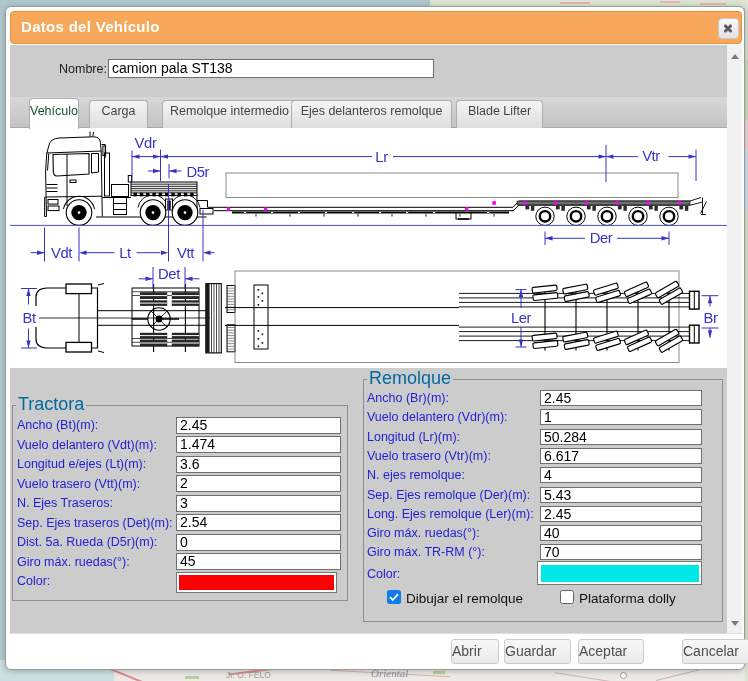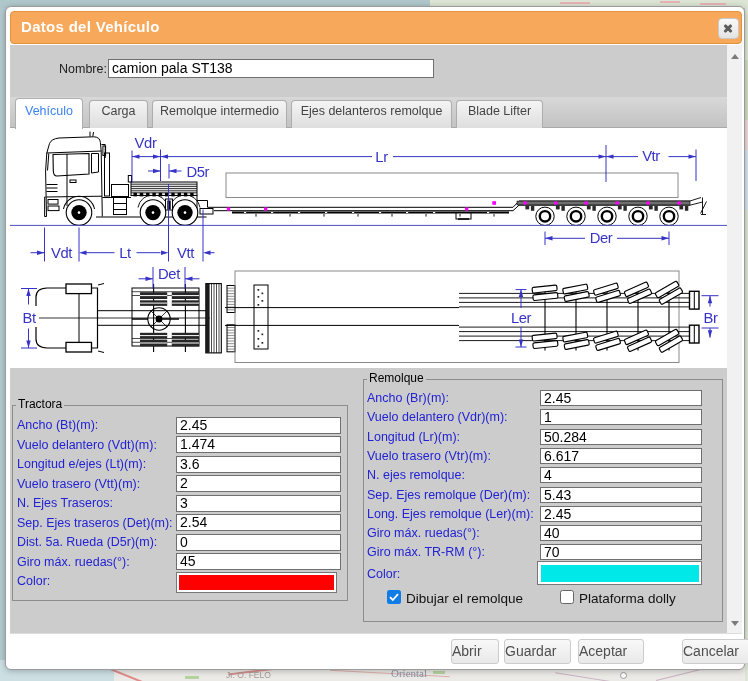--- a/index.html
+++ b/index.html
@@ -12,62 +12,62 @@
 #content{position:absolute;left:4px;top:38px;width:717px;height:588px;background:#cccccc}
 #sbar{position:absolute;left:721px;top:38px;width:15px;height:588px;background:#f1f1f1}
 .tri{width:0;height:0;position:absolute;left:3px}
 .tri.up{top:9px;border-left:4px solid transparent;border-right:4px solid transparent;border-bottom:5px solid #7c7c7c;left:3.5px}
 .tri.dn{top:576px;border-left:4px solid transparent;border-right:4px solid transparent;border-top:5px solid #7c7c7c;left:3.5px}
 #bpane{position:absolute;left:4px;top:626px;width:732px;height:36px;background:#fff;border-top:1px solid #ddd;box-sizing:border-box;border-radius:0 0 5px 5px}
 .btn{position:absolute;top:5px;height:25px;background:linear-gradient(#f8f8f8,#e9e9e9);border:1px solid #ccc;border-radius:3px;box-sizing:border-box;font-size:14px;color:#4f4f4f;line-height:23px}
 .lbl{position:absolute;font-size:12.5px;color:#2222d4;white-space:nowrap}
 .inp{position:absolute;background:#fff;border:1px solid #6f6f6f;box-sizing:border-box;font-size:14px;color:#000;padding-left:3px;line-height:15px;white-space:nowrap}
 .fs{position:absolute;border:1px solid #8d8d8d}
-.leg{position:absolute;background:#cccccc;font-size:12px;color:#000000;padding:0 2px;line-height:13px}
+.leg{position:absolute;background:#cccccc;font-size:18px;color:#0369a1;padding:0 2px;line-height:13px}
 .tab{position:absolute;box-sizing:border-box;border:1px solid #adadad;border-bottom:none;border-radius:4px 4px 0 0;background:linear-gradient(#f4f4f4,#dedede);font-size:12.5px;color:#444;text-align:center}
 .cb{position:absolute;width:14px;height:14px;box-sizing:border-box;border-radius:2.5px}
 .cbtxt{position:absolute;font-size:13.5px;color:#111;white-space:nowrap}
 </style></head>
 <body>
 <div class="abs" style="left:0;top:0;width:748px;height:8px;background:#b0c7cc"></div>
 <div class="abs" style="left:430px;top:0;width:318px;height:8px;background:#dde6d4"></div>
 <div class="abs" style="left:560px;top:2px;width:30px;height:1.5px;background:#e8b4b8"></div>
 <div class="abs" style="left:660px;top:1px;width:20px;height:1.5px;background:#e8b4b8"></div>
 <div class="abs" style="left:700px;top:3px;width:26px;height:1.5px;background:#e8b4b8"></div>
 <div class="abs" style="left:0;top:660px;width:748px;height:21px;background:#eceae6"></div>
 <div class="abs" style="left:0;top:660px;width:114px;height:21px;background:#ccdfe3"></div>
 <div class="abs" style="left:95px;top:676px;width:70px;height:1.6px;background:#e08a8a;transform:rotate(22deg)"></div>
 <div class="abs" style="left:228px;top:668px;width:90px;height:1.6px;background:#d98f8f;transform:rotate(-7deg)"></div>
 <div class="abs" style="left:330px;top:673px;width:120px;height:1.3px;background:#e0b0ac;transform:rotate(3deg)"></div>
 <div class="abs" style="left:555px;top:677px;width:60px;height:1.3px;background:#c9b3c2;transform:rotate(9deg)"></div>
 <div class="abs" style="left:655px;top:671px;width:75px;height:1.3px;background:#c9b3c2;transform:rotate(-14deg)"></div>
 <div class="abs" style="left:185px;top:676px;width:14px;height:3px;background:#b5d3a0"></div>
 <div class="abs" style="left:433px;top:671px;width:12px;height:3px;background:#b5d3a0"></div>
 <div class="abs" style="left:620px;top:672px;width:5px;height:5px;border:1px solid #9a9a9a;border-radius:50%;background:#fff"></div>
-<div class="abs" style="left:391px;top:667px;width:80px;height:12px;font-size:11px;color:#8a93a5;font-family:'Liberation Serif',serif">Oriental</div>
+<div class="abs" style="left:371px;top:667px;width:80px;height:12px;font-size:11px;font-style:italic;color:#8a93a5;font-family:'Liberation Serif',serif">Oriental</div>
 <div class="abs" style="left:226px;top:670px;width:90px;height:9px;font-size:8.5px;color:#a59a96">Jr. O. FELO</div>
 <div class="abs" style="left:745px;top:8px;width:3px;height:673px;background:#dde6d4"></div>
 <div class="abs" style="left:745px;top:60px;width:3px;height:60px;background:#cfdec4"></div>
 <div class="abs" style="left:745px;top:120px;width:3px;height:30px;background:#ecd9d8"></div>
 <div class="abs" style="left:745px;top:150px;width:3px;height:60px;background:#d5e4ef"></div>
 <div id="dlg">
  <div id="tbar">
       <span class="t">Datos del Vehículo</span>
       <div id="xbtn">
         <i class="a"></i>
         <i class="b"></i>
       </div>
     </div>
  <div id="content">
   <div class="abs" style="left:49px;top:17px;font-size:12.5px;color:#222">Nombre:</div>
       <div class="inp" style="left:98px;top:14px;width:326px;height:19px;line-height:17px">camion pala ST138</div>
   <div class="abs" style="left:0;top:52px;width:717px;height:31px;background:linear-gradient(#d8d8d8,#c3c3c3);border-bottom:1px solid #a9a9a9;box-sizing:border-box"></div>
-      <div class="tab" style="left:5px;top:53px;width:68px;height:31px;background:#fff;line-height:24px;color:#3b82f6;z-index:3">Vehículo</div>
+      <div class="tab" style="left:19px;top:53px;width:50px;height:31px;background:#fff;line-height:24px;color:#14532d;z-index:3">Vehículo</div>
       <div class="tab" style="left:79px;top:55px;width:59px;height:28px;line-height:20px">Carga</div>
-      <div class="tab" style="left:142px;top:55px;width:135px;height:28px;line-height:20px">Remolque intermedio</div>
+      <div class="tab" style="left:152px;top:55px;width:135px;height:28px;line-height:20px">Remolque intermedio</div>
       <div class="tab" style="left:446px;top:55px;width:87px;height:28px;line-height:20px">Blade Lifter</div>
       <div class="tab" style="left:281px;top:55px;width:161px;height:28px;line-height:20px">Ejes delanteros remolque</div>
       <div class="abs" style="left:0;top:83px;width:717px;height:240px;background:#fff"></div>
   <div class="fs" style="left:2px;top:360px;width:334px;height:194px"></div>
       <div class="leg" style="left:6px;top:353px">Tractora</div>
       <div class="lbl" style="left:7px;top:373.0px">Ancho (Bt)(m):</div>
       <div class="inp" style="left:166px;top:371.5px;width:165px;height:17px">2.45</div>
       <div class="lbl" style="left:7px;top:392.5px">Vuelo delantero (Vdt)(m):</div>
       <div class="inp" style="left:166px;top:391.0px;width:165px;height:17px">1.474</div>
       <div class="lbl" style="left:7px;top:412.0px">Longitud e/ejes (Lt)(m):</div>

